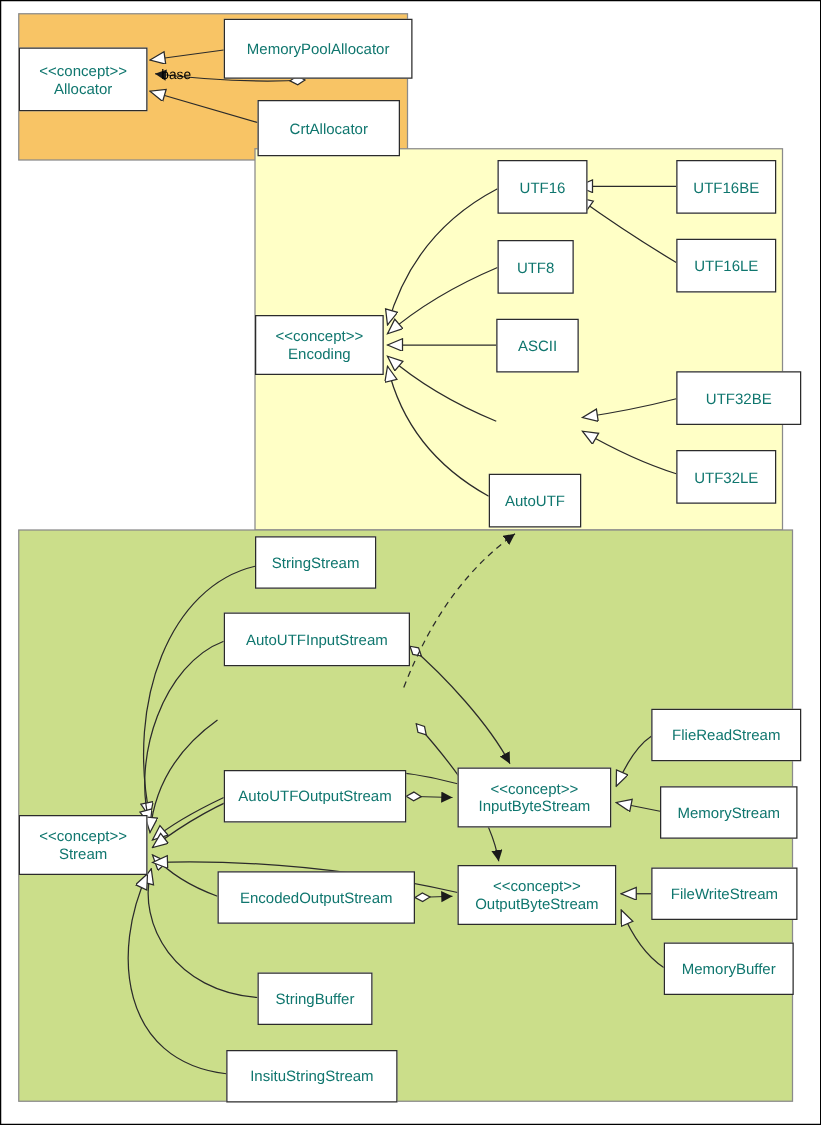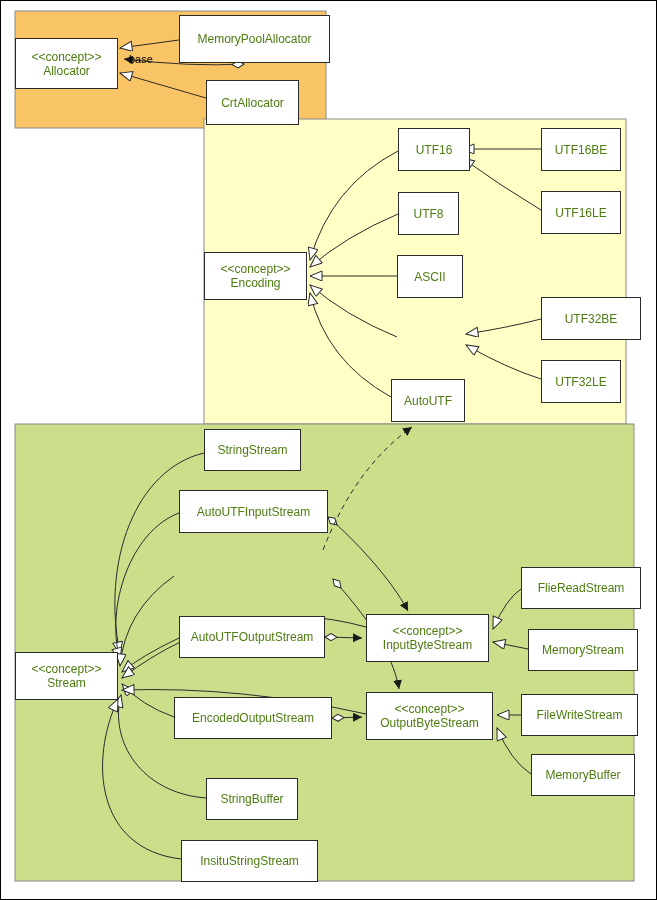--- a/index.html
+++ b/index.html
@@ -6,21 +6,21 @@
   .canvas{
     position:relative;width:657px;height:900px;background:#ffffff;
     border:1px solid #000;box-sizing:border-box;overflow:hidden;
     font-family:"Liberation Sans","DejaVu Sans",sans-serif;
   }
   .canvas svg{position:absolute;left:0;top:0;}
   .node{
     position:absolute;background:#ffffff;border:1px solid #2b2b2b;
     box-sizing:border-box;display:flex;flex-direction:column;
     align-items:center;justify-content:center;text-align:center;
-    font-size:12px;line-height:14px;color:#4d7c0f;
+    font-size:12px;line-height:14px;color:#0f766e;
   }
   .edge{fill:none;stroke:#2b2b2b;stroke-width:1;}
   .edge.dashed{stroke-dasharray:5 4;}
   .edge-label{font-family:"Liberation Sans","DejaVu Sans",sans-serif;font-size:11px;fill:#000;}
 </style>
 </head>
 <body>
 
 <div class="canvas">
 
@@ -77,21 +77,21 @@
     <text class="edge-label" x="128" y="62">base</text>
   </svg>
 
   <div class="node" style="left:14px;top:37px;width:103px;height:51px">
     <span>&lt;&lt;concept&gt;&gt;</span>
     <span>Allocator</span>
   </div>
   <div class="node" style="left:178px;top:14px;width:151px;height:48px">
     <span>MemoryPoolAllocator</span>
   </div>
-  <div class="node" style="left:205px;top:79px;width:93px;height:45px">
+  <div class="node" style="left:205px;top:79px;width:114px;height:45px">
     <span>CrtAllocator</span>
   </div>
 
   <div class="node" style="left:203px;top:251px;width:103px;height:48px">
     <span>&lt;&lt;concept&gt;&gt;</span>
     <span>Encoding</span>
   </div>
   <div class="node" style="left:397px;top:127px;width:72px;height:43px">
     <span>UTF16</span>
   </div>

